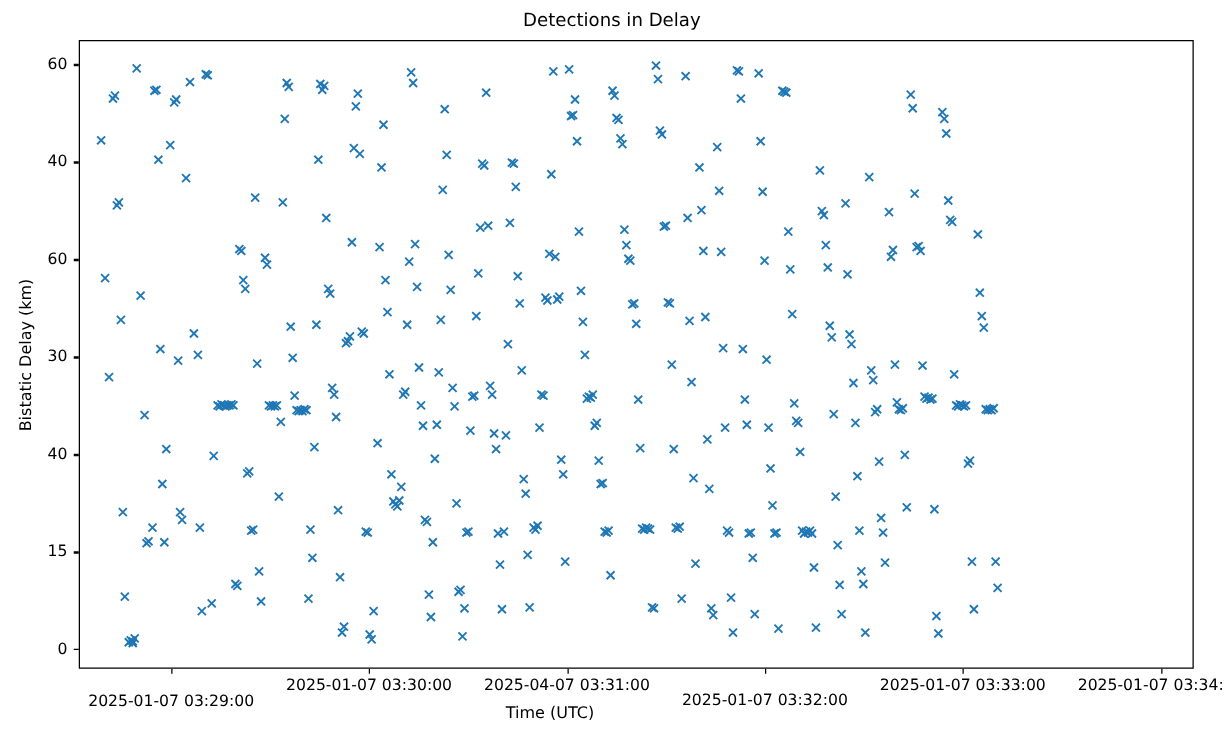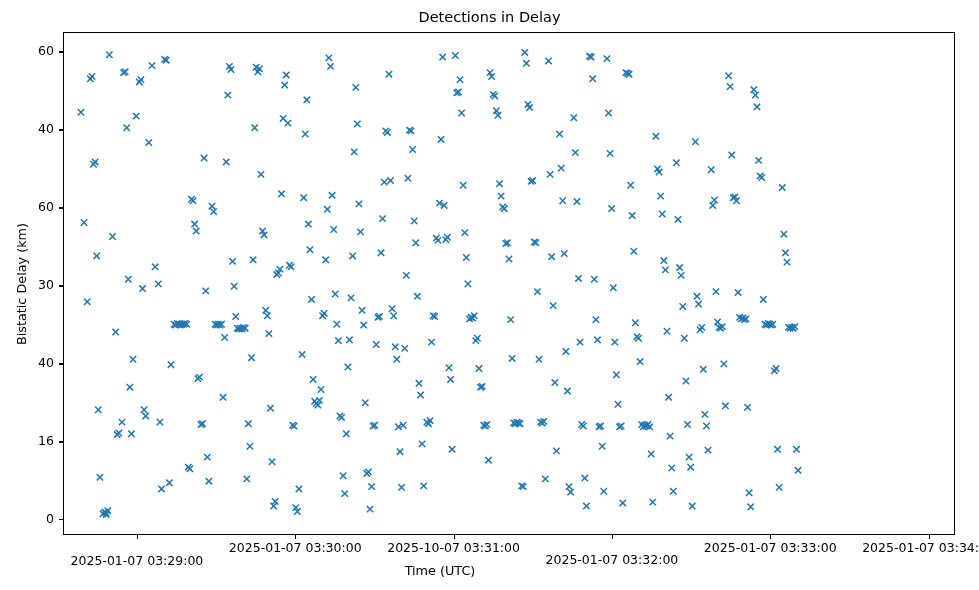--- a/index.html
+++ b/index.html
@@ -542,39 +542,39 @@
           <path d="M730.9505147319844 414.7968992248062L737.3505147319845 421.1968992248062M730.9505147319844 421.1968992248062L737.3505147319845 414.7968992248062"></path>
           <path d="M732.5337593184234 435.8527131782946L738.9337593184235 442.2527131782946M732.5337593184234 442.2527131782946L738.9337593184235 435.8527131782946"></path>
         </g>
       </svg>
   </div>
 
   <div id="ytick-container">
       <div class="axis-tick-line ytick-line" style="top: 519.403px;"></div>
       <div class="ytick-label" style="top: 519.403px; left: 0px;">0</div>
       <div class="axis-tick-line ytick-line" style="top: 441.419px;"></div>
-      <div class="ytick-label" style="top: 441.419px; left: 0px;">16</div>
+      <div class="ytick-label" style="top: 441.419px; left: 0px;">15</div>
       <div class="axis-tick-line ytick-line" style="top: 363.434px;"></div>
       <div class="ytick-label" style="top: 363.434px; left: 0px;">40</div>
       <div class="axis-tick-line ytick-line" style="top: 285.45px;"></div>
       <div class="ytick-label" style="top: 285.45px; left: 0px;">30</div>
       <div class="axis-tick-line ytick-line" style="top: 207.465px;"></div>
       <div class="ytick-label" style="top: 207.465px; left: 0px;">60</div>
       <div class="axis-tick-line ytick-line" style="top: 129.481px;"></div>
       <div class="ytick-label" style="top: 129.481px; left: 0px;">40</div>
       <div class="axis-tick-line ytick-line" style="top: 51.4961px;"></div>
       <div class="ytick-label" style="top: 51.4961px; left: 0px;">60</div>
     </div>
   <div id="xtick-container">
       <div class="axis-tick-line xtick-line" style="left: 136.938px;"></div>
       <div class="xtick-label" style="left: 136.938px; margin-top: 13px;">2025-01-07 03:29:00</div>
       <div class="axis-tick-line xtick-line" style="left: 295.262px;"></div>
       <div class="xtick-label" style="left: 295.262px;">2025-01-07 03:30:00</div>
       <div class="axis-tick-line xtick-line" style="left: 453.586px;"></div>
-      <div class="xtick-label" style="left: 453.586px;">2025-10-07 03:31:00</div>
+      <div class="xtick-label" style="left: 453.586px;">2025-04-07 03:31:00</div>
       <div class="axis-tick-line xtick-line" style="left: 611.911px;"></div>
       <div class="xtick-label" style="left: 611.911px; margin-top: 12px;">2025-01-07 03:32:00</div>
       <div class="axis-tick-line xtick-line" style="left: 770.235px;"></div>
       <div class="xtick-label" style="left: 770.235px;">2025-01-07 03:33:00</div>
       <div class="axis-tick-line xtick-line" style="left: 928.56px;"></div>
       <div class="xtick-label" style="left: 928.56px;">2025-01-07 03:34:00</div>
     </div>
 
   <div id="xlabel">Time (UTC)</div>
 

